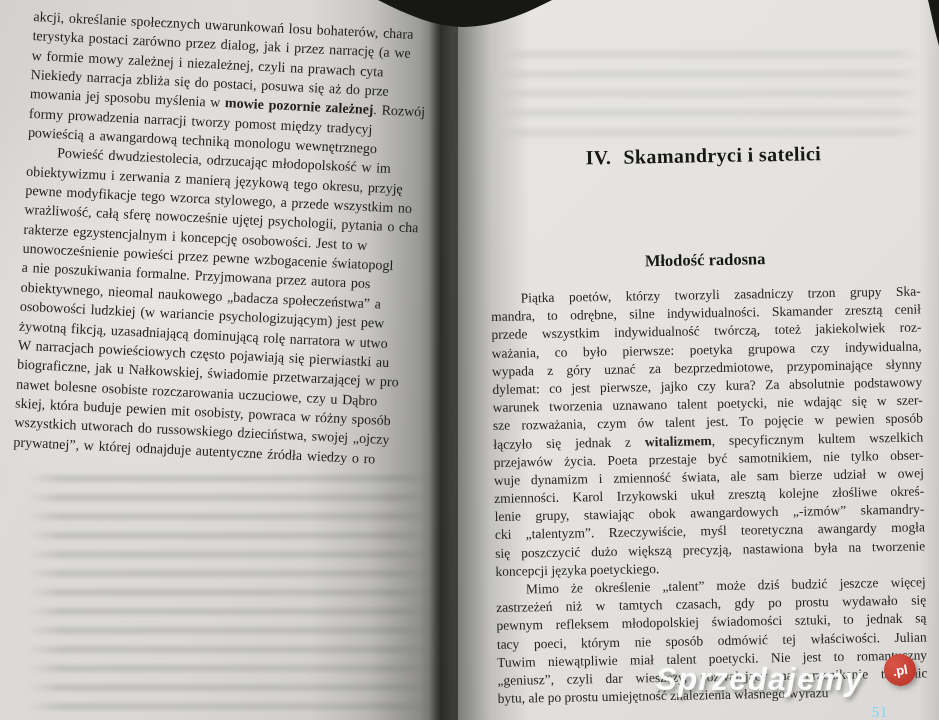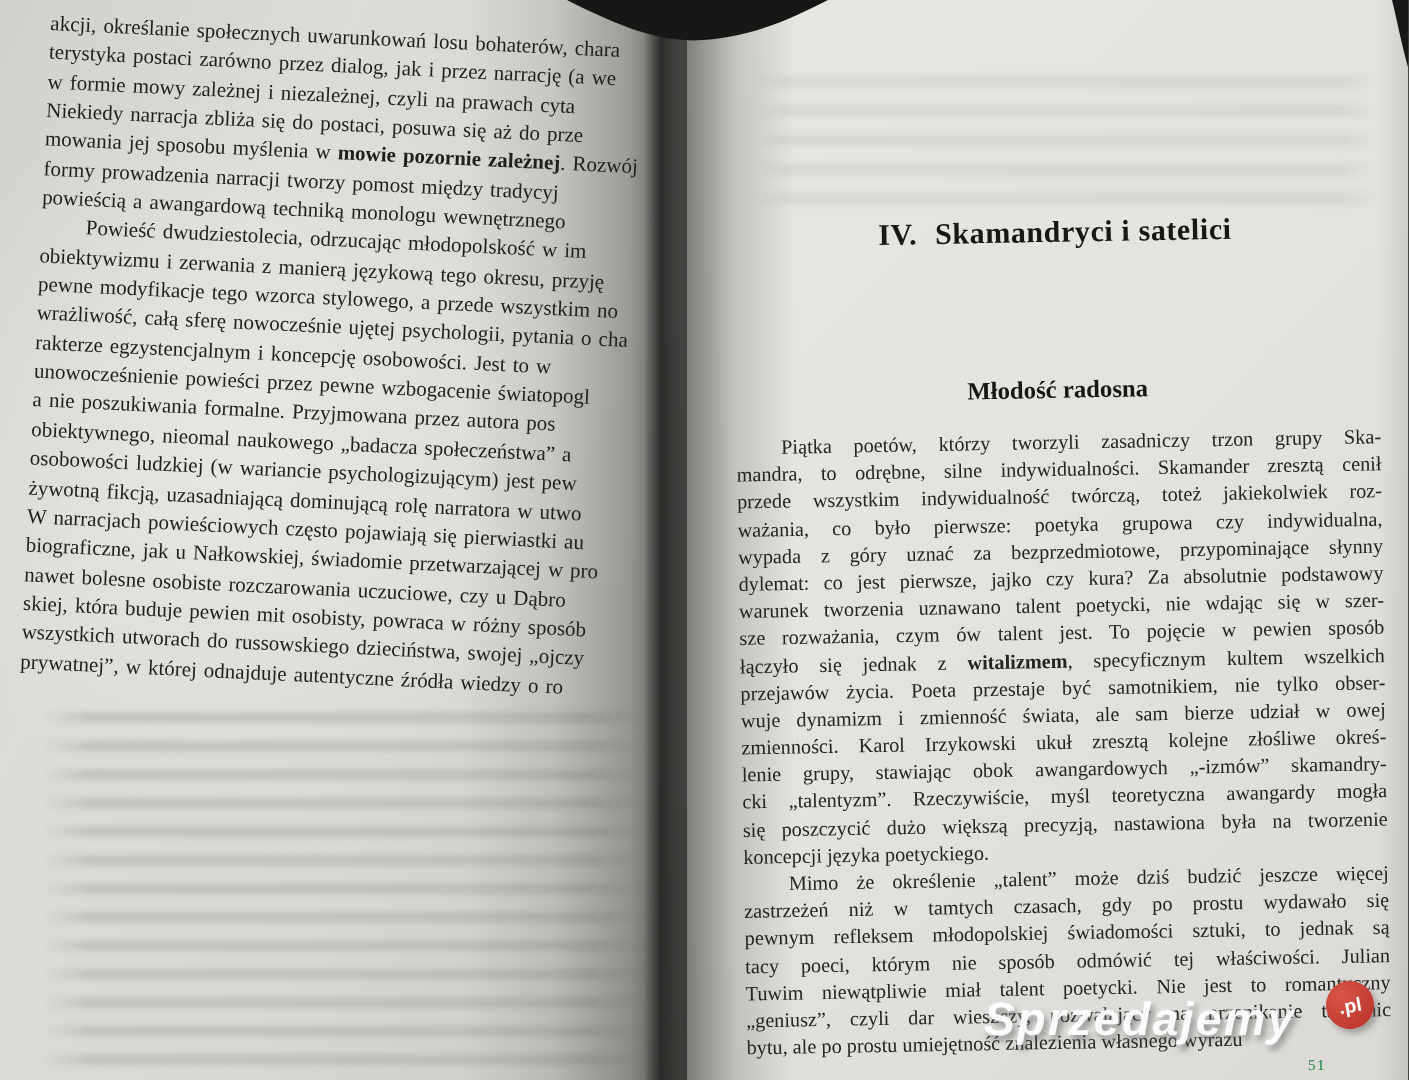--- a/index.html
+++ b/index.html
@@ -93,21 +93,21 @@
   
   .gutter{
     position:absolute;left:429px;top:0;width:28px;height:720px;z-index:4;
     background:linear-gradient(to right, rgba(22,22,20,0) 0%, rgba(22,22,20,0.72) 42%, rgba(24,24,22,0.55) 62%, rgba(22,22,20,0) 100%);
   }
   .notch-svg{position:absolute;left:0;top:0;z-index:6;}
 
   
   .pagenum{
     position:absolute;left:872px;top:705px;z-index:5;
-    font-size:10px;color:#15803d;letter-spacing:1px;
+    font-size:14px;color:#7dd3fc;letter-spacing:1px;
   }
 
   
   .wm{position:absolute;left:656px;top:662px;z-index:10;}
   .wm-text{
     font-family:"Liberation Sans",sans-serif;font-weight:bold;
     font-size:31px;letter-spacing:1.5px;color:rgba(255,255,255,0.93);
     text-shadow:2px 3px 4px rgba(92,92,90,0.6), -1px -1px 2px rgba(255,255,255,0.35);
     font-style:italic;
   }

